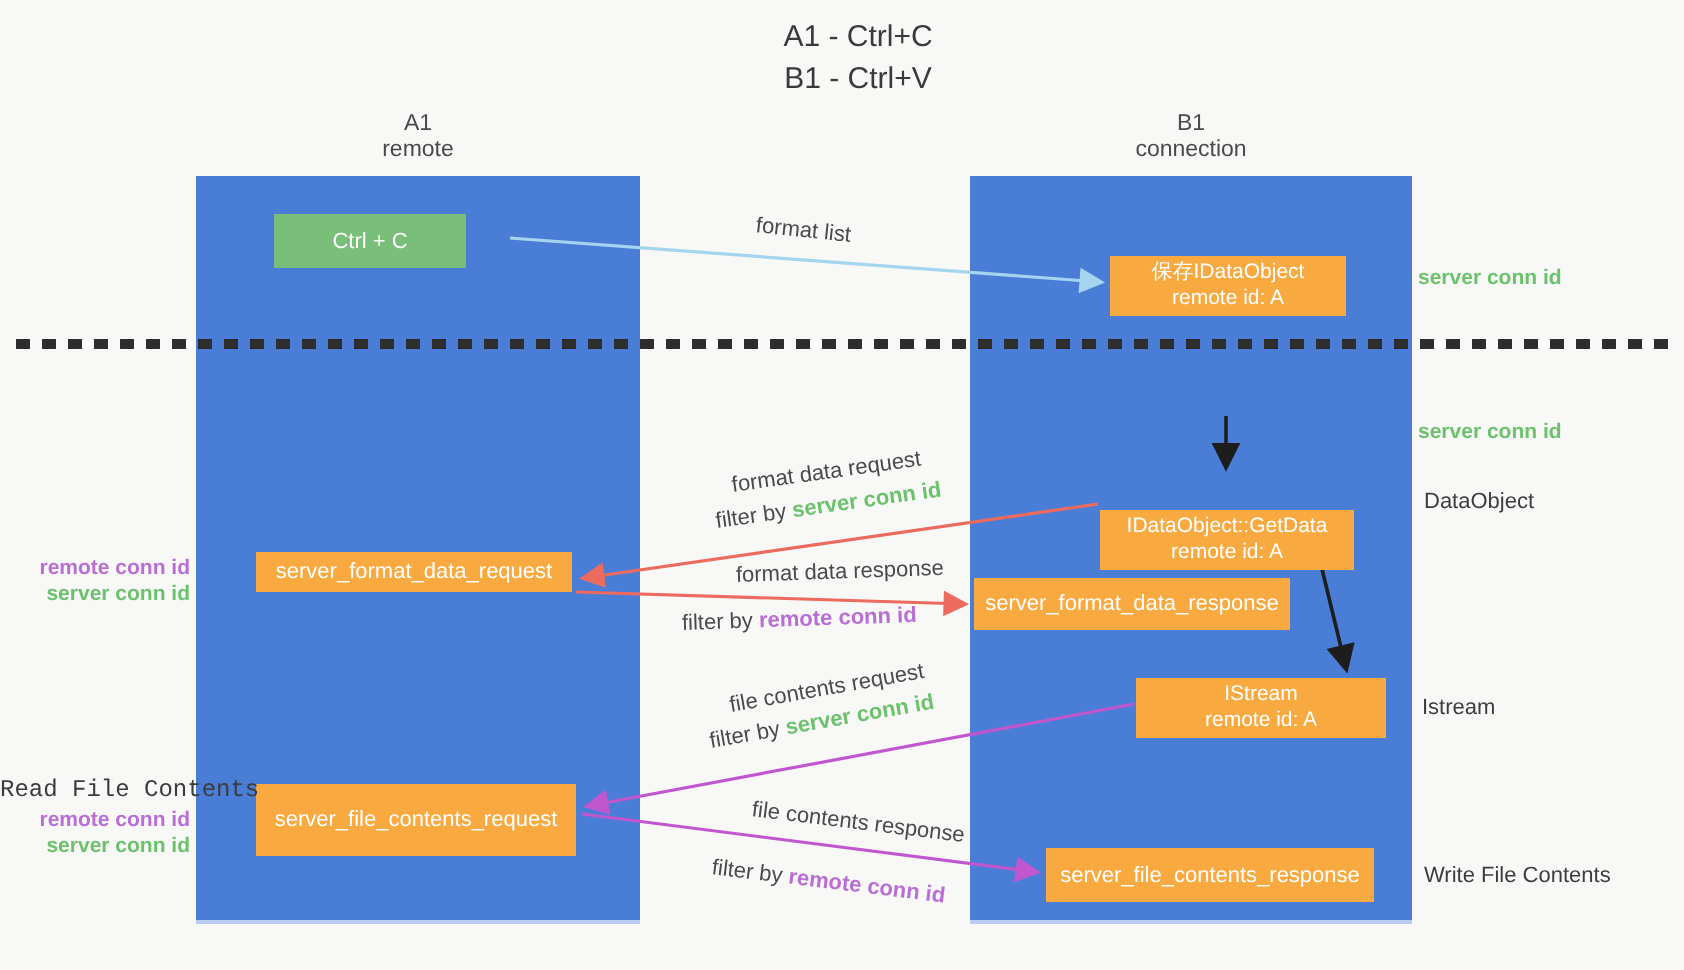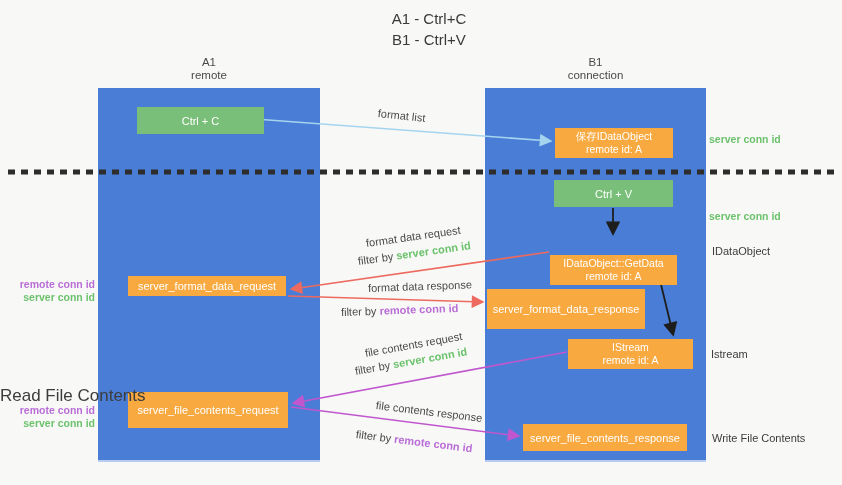--- a/index.html
+++ b/index.html
@@ -27,21 +27,21 @@
   .green{background:var(--node-green,#79bf79);}
   .orange{background:var(--node-orange,#f8a940);}
   .alabel{position:absolute;font-size:11px;color:#4a4a4a;white-space:nowrap;
     transform-origin:left center;}
   .key-green{color:var(--label-green,#6cc26c);font-weight:bold;}
   .key-purple{color:var(--label-purple,#b96ed6);font-weight:bold;}
   .side-note{position:absolute;white-space:nowrap;font-size:11px;color:#3c3c3c;}
   .side-note.bold-green{font-size:10.5px;font-weight:bold;color:var(--label-green,#6cc26c);}
   .left-block{position:absolute;left:0;width:95px;text-align:right;
     font-size:10.5px;font-weight:bold;line-height:13px;white-space:nowrap;}
-  .left-block .plain{font-size:17px;font-weight:normal;color:#3c3c3c;margin-bottom:2px;}
+  .left-block .plain{font-size:12px;font-weight:normal;color:#3c3c3c;margin-bottom:2px;font-family:Liberation Mono, monospace;}
 </style>
 </head>
 <body>
 
 <div class="canvas">
 
   <div class="title">
     <div>A1 - Ctrl+C</div>
     <div>B1 - Ctrl+V</div>
   </div>
@@ -84,43 +84,40 @@
 
     <line x1="288" y1="296" x2="482" y2="302" stroke-width="1.6" marker-end="url(#ah-red)" style="stroke:var(--arrow-red,#ed6a5e)"></line>
 
     <line x1="657" y1="268" x2="673" y2="334" stroke-width="1.8" marker-end="url(#ah-black)" style="stroke:var(--arrow-black,#1d1d1d)"></line>
 
     <line x1="567" y1="352" x2="294" y2="403" stroke-width="1.6" marker-end="url(#ah-purple)" style="stroke:var(--arrow-purple,#c057ce)"></line>
 
     <line x1="291" y1="407" x2="518" y2="436" stroke-width="1.6" marker-end="url(#ah-purple)" style="stroke:var(--arrow-purple,#c057ce)"></line>
   </svg>
 
-  <div class="node green" style="left:137px;top:107px;width:127px;height:27px;">
+  <div class="node green" style="left:137px;top:107px;width:96px;height:27px;">
     <span>Ctrl + C</span>
   </div>
 
   <div class="node orange two" style="left:555px;top:128px;width:118px;height:30px;">
     <span>保存IDataObject</span>
     <span>remote id: A</span>
   </div>
 
-  <div class="node green" style="left:554px;top:180px;width:119px;height:27px;">
-    <span>Ctrl + V</span>
-  </div>
 
   <div class="node orange two" style="left:550px;top:237px;width:127px;height:30px;margin-top:18px;">
     <span>IDataObject::GetData</span>
     <span>remote id: A</span>
   </div>
 
   <div class="node orange" style="left:128px;top:276px;width:158px;height:20px;">
     <span>server_format_data_request</span>
   </div>
 
-  <div class="node orange" style="left:487px;top:289px;width:158px;height:40px;">
+  <div class="node orange" style="left:487px;top:289px;width:158px;height:26px;">
     <span>server_format_data_response</span>
   </div>
 
   <div class="node orange two" style="left:568px;top:339px;width:125px;height:30px;">
     <span>IStream</span>
     <span>remote id: A</span>
   </div>
 
   <div class="node orange" style="left:128px;top:392px;width:160px;height:36px;">
     <span>server_file_contents_request</span>
@@ -151,21 +148,21 @@
   </div>
 
   <div class="alabel" style="left:376px;top:399px;transform:rotate(7deg);">file contents response</div>
   <div class="alabel" style="left:356px;top:428px;transform:rotate(7deg);">
     <span>filter by</span>
     <span class="key-purple">remote conn id</span>
   </div>
 
   <div class="side-note bold-green" style="left:709px;top:133px;">server conn id</div>
   <div class="side-note bold-green" style="left:709px;top:210px;">server conn id</div>
-  <div class="side-note" style="left:712px;top:245px;">IDataObject</div>
+  <div class="side-note" style="left:712px;top:245px;">DataObject</div>
   <div class="side-note" style="left:711px;top:348px;">Istream</div>
   <div class="side-note" style="left:712px;top:432px;">Write File Contents</div>
 
   <div class="left-block" style="top:278px;">
     <div class="key-purple">remote conn id</div>
     <div class="key-green">server conn id</div>
   </div>
 
   <div class="left-block" style="top:389px;">
     <div class="plain">Read File Contents</div>

